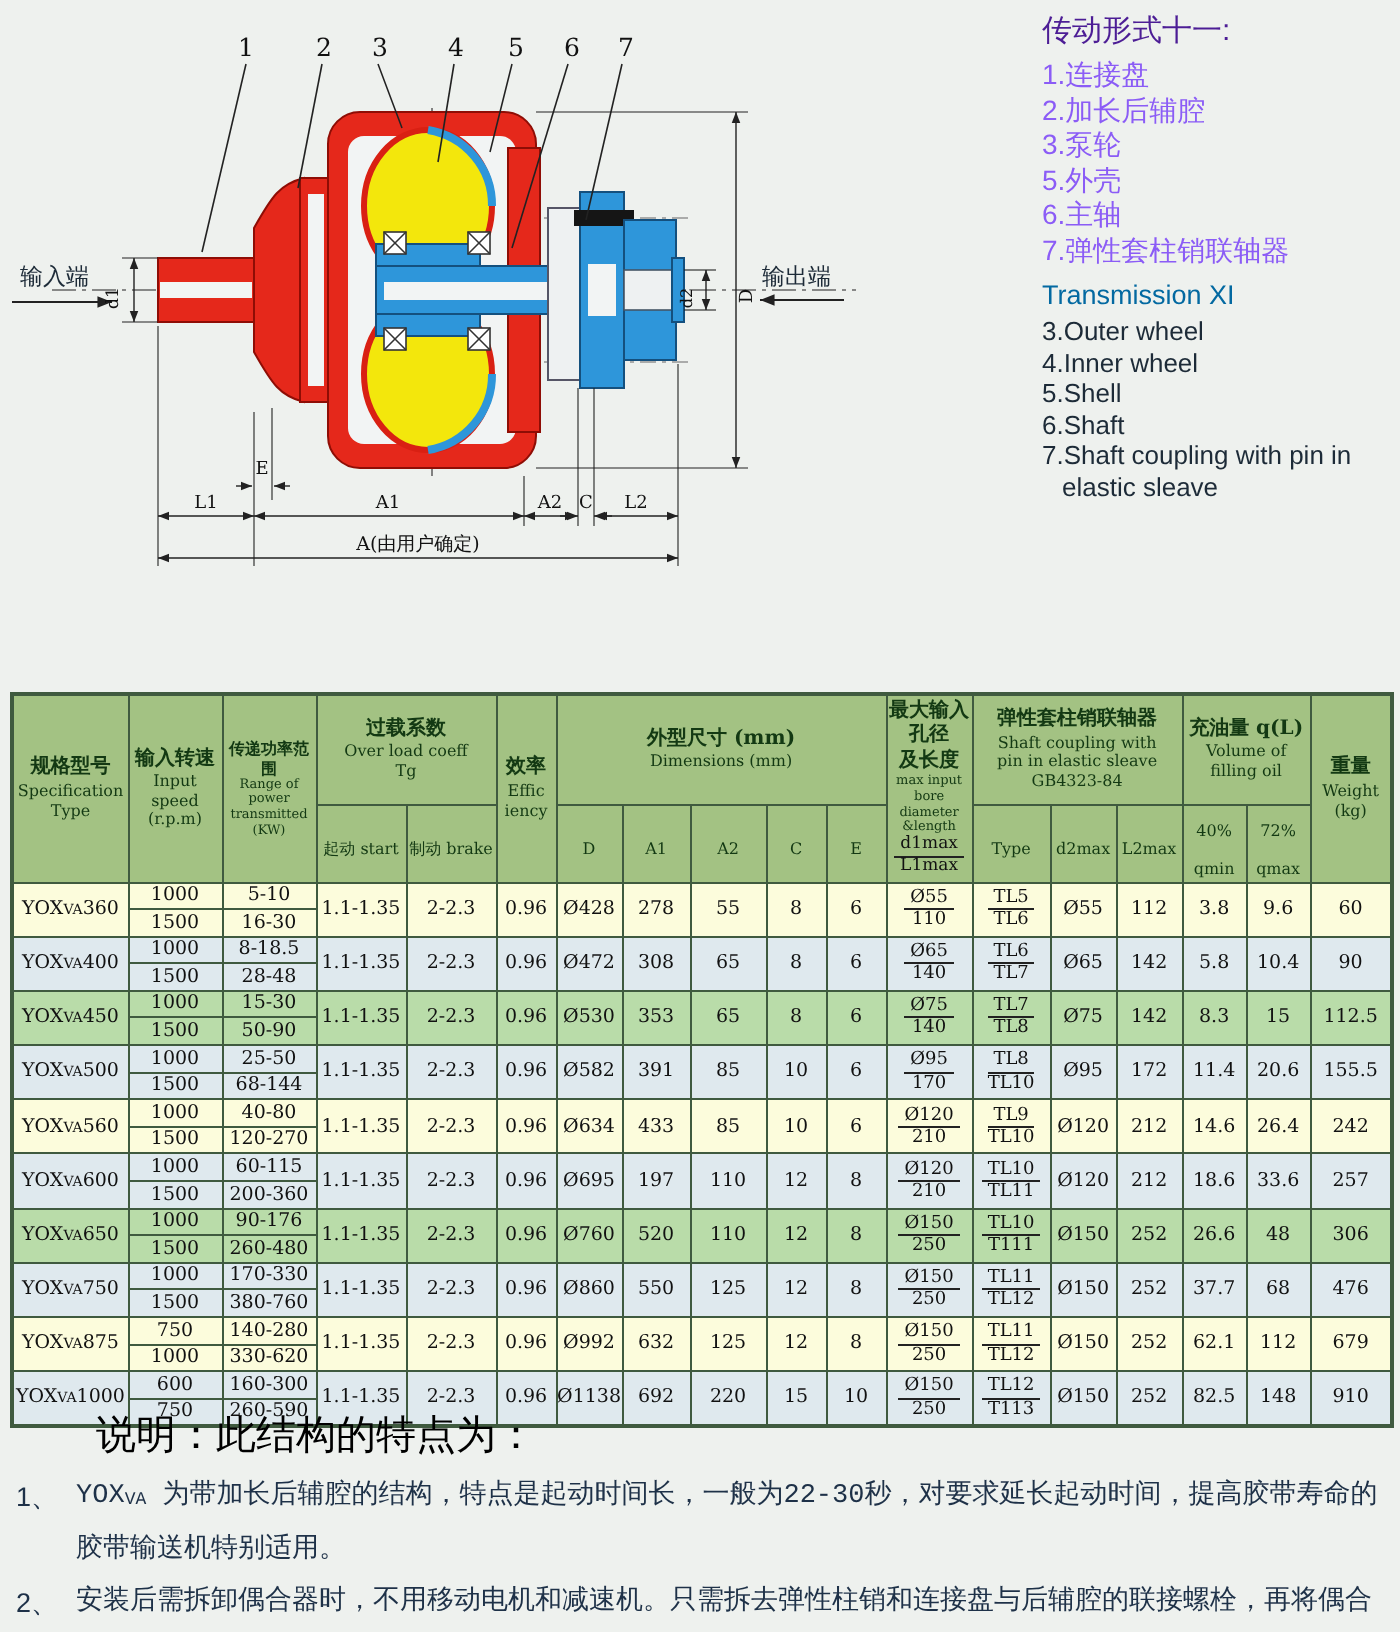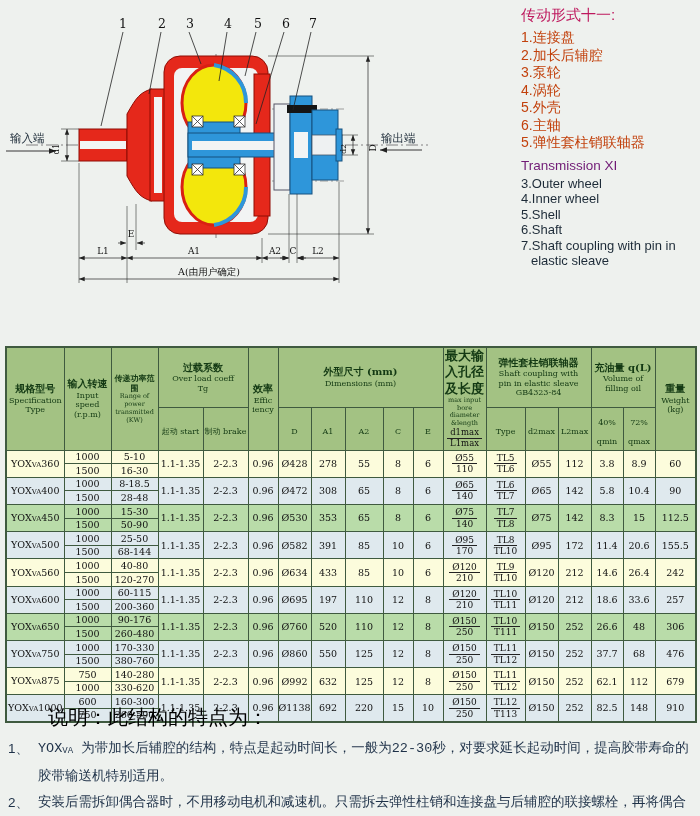--- a/index.html
+++ b/index.html
@@ -5,23 +5,23 @@
   html,body{margin:0;padding:0;}
   body{width:700px;height:816px;overflow:hidden;background:#eef1ee;
        font-family:"Liberation Sans",sans-serif;color:#1d2b38;position:relative;}
   .page{position:relative;width:700px;height:816px;}
 
   
   .diagram{position:absolute;left:0;top:2px;width:510px;height:300px;}
 
   
   .legend{position:absolute;left:521px;top:6px;width:176px;}
-  .legend-title-cn{color:#be185d;font-size:15px;margin-bottom:4px;}
-  .legend-item-cn{font-size:14px;line-height:17.5px;color:#c2410c;}
-  .legend-title-en{color:#701a75;font-size:13.5px;margin:6px 0 3px;}
+  .legend-title-cn{color:#4c1d95;font-size:15px;margin-bottom:4px;}
+  .legend-item-cn{font-size:14px;line-height:17.5px;color:#8b5cf6;}
+  .legend-title-en{color:#0369a1;font-size:13.5px;margin:6px 0 3px;}
   .legend-item-en{font-size:13px;line-height:15.5px;color:#1d2b38;
                   padding-left:10px;text-indent:-10px;}
 
   
   .spec-table{position:absolute;left:5px;top:346px;width:690px;
       border-collapse:collapse;table-layout:fixed;
       font-family:"DejaVu Serif",serif;color:#111;}
   .spec-table th,.spec-table td{border:1px solid #3f5a3f;padding:0;text-align:center;
       vertical-align:middle;overflow:hidden;}
   .spec-table{border:2px solid #3f5a3f;}
@@ -198,24 +198,23 @@
       <line x1="79" y1="277" x2="339" y2="277" marker-start="url(#mA)" marker-end="url(#mA)"></line>
       <text x="209" y="273" stroke="none" font-size="9.5">A(由用户确定)</text>
     </g>
   </svg>
 
   <div class="legend">
     <div class="legend-title-cn">传动形式十一:</div>
     <div class="legend-item-cn">1.连接盘</div>
     <div class="legend-item-cn">2.加长后辅腔</div>
     <div class="legend-item-cn">3.泵轮</div>
-    <div class="legend-item-cn">4.涡轮</div>
     <div class="legend-item-cn">5.外壳</div>
     <div class="legend-item-cn">6.主轴</div>
-    <div class="legend-item-cn">5.弹性套柱销联轴器</div>
+    <div class="legend-item-cn">7.弹性套柱销联轴器</div>
     <div class="legend-title-en">Transmission XI</div>
     <div class="legend-item-en">3.Outer wheel</div>
     <div class="legend-item-en">4.Inner wheel</div>
     <div class="legend-item-en">5.Shell</div>
     <div class="legend-item-en">6.Shaft</div>
     <div class="legend-item-en">7.Shaft coupling with pin in elastic sleave</div>
   </div>
 
   <table class="spec-table">
     <colgroup>
@@ -265,21 +264,21 @@
         <th rowspan="2">
           <span class="h-cn">效率</span>
           <span class="h-en">Effic
 iency</span>
           </th>
         <th colspan="5">
           <span class="h-cn">外型尺寸 (mm)</span>
           <span class="h-en">Dimensions (mm)</span>
           </th>
         <th rowspan="2">
-          <span class="h-cn" style="font-size:13px">最大输入孔径
+          <span class="h-cn" style="font-size:10px">最大输入孔径
 及长度</span>
           <span class="h-en h-en-xs">max input bore
 diameter &amp;length</span>
           <span class="frac" style="font-size:8.5px"><span class="top">d1max</span><span class="bot">L1max</span></span></th>
         <th colspan="3">
           <span class="h-cn">弹性套柱销联轴器</span>
           <span class="h-en">Shaft coupling with
 pin in elastic sleave
 GB4323-84</span>
           </th>
@@ -322,21 +321,21 @@
       <td rowspan="2">Ø428</td>
       <td rowspan="2">278</td>
       <td rowspan="2">55</td>
       <td rowspan="2">8</td>
       <td rowspan="2">6</td>
       <td rowspan="2"><span class="frac"><span class="top">Ø55</span><span class="bot">110</span></span></td>
       <td rowspan="2"><span class="frac"><span class="top">TL5</span><span class="bot">TL6</span></span></td>
       <td rowspan="2">Ø55</td>
       <td rowspan="2">112</td>
       <td rowspan="2">3.8</td>
-      <td rowspan="2">8.9</td>
+      <td rowspan="2">9.6</td>
       <td rowspan="2">60</td>
     </tr>
     <tr class="tint-yellow">
       <td>1500</td>
       <td>16-30</td>
     </tr>
 
     <tr class="tint-blue">
       <td rowspan="2" class="cell-model"><span>YOX</span><span class="msub">VA</span><span>400</span></td>
       <td>1000</td>

